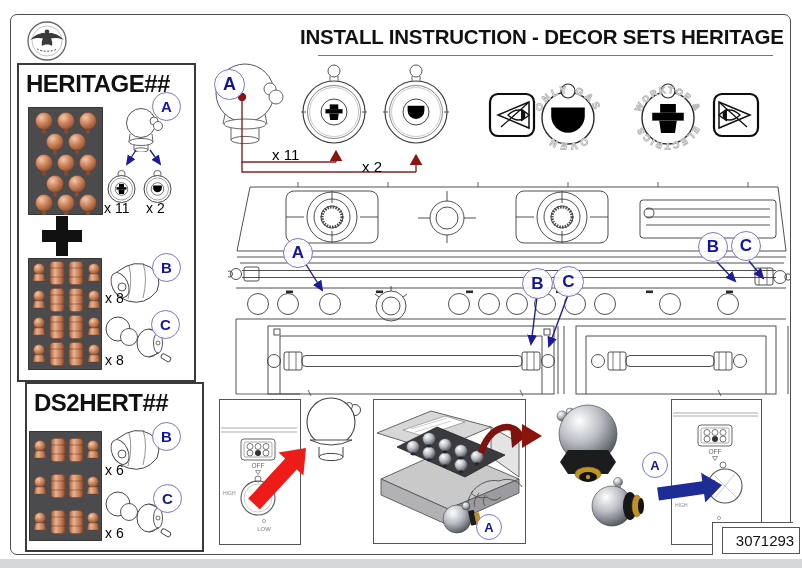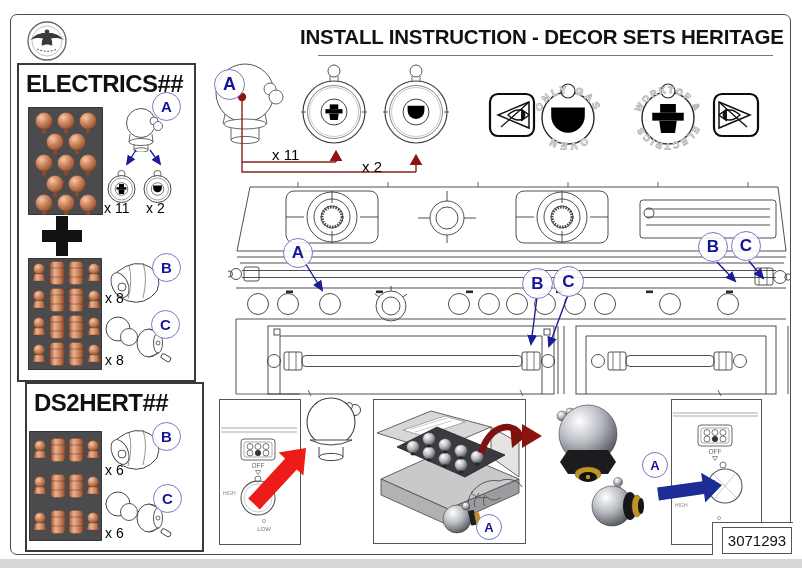--- a/index.html
+++ b/index.html
@@ -13,21 +13,21 @@
   .kit-box{border:2px solid #3a3a3a;background:#fff;}
   .kit-code{font-size:24px;font-weight:bold;letter-spacing:-0.5px;padding:5px 0 0 7px;white-space:nowrap;}
   .callout{position:absolute;border:1.3px solid #7878c8;border-radius:50%;
            background:rgba(255,255,255,.88);display:flex;align-items:center;justify-content:center;
            color:#14149a;font-weight:bold;z-index:6;}
   .cnt{position:absolute;font-size:14px;color:#000;}
   .cnt-big{position:absolute;font-size:15px;color:#000;}
   .docnum-outer{left:712px;top:522px;width:80px;height:32px;background:#fff;
                 border-left:1.3px solid #555;border-top:1.3px solid #555;z-index:5;}
   .docnum{left:722px;top:527px;width:68px;height:25px;border:1.3px solid #555;background:#fff;
-          display:flex;align-items:center;justify-content:center;font-size:15px;z-index:6;}
+          display:flex;align-items:center;justify-content:center;font-size:15px;z-index:6;padding-left:8px;}
   .bottom-strip{left:0;top:559px;width:802px;height:9px;background:#d6d7d9;}
   svg{display:block;}
   text{font-family:"Liberation Sans",sans-serif;}
 </style>
 </head>
 <body>
 
 <div class="sheet">
 
   <svg class="abs" width="0" height="0" style="left:0;top:0" aria-hidden="true">
@@ -82,21 +82,21 @@
     <circle cx="23" cy="23" r="15" fill="none" stroke="#9a9a9a" stroke-width="0.6"></circle>
     <path d="M6,22 C13,15 20,14 23,16 C26,14 33,15 40,22 C33,19 27,20 23,22 C19,20 13,19 6,22 Z" fill="#3a3a3a"></path>
     <path d="M23,15 C19,19 17,23 18,28 C20,26 26,26 28,28 C29,23 27,19 23,15 Z" fill="#3a3a3a"></path>
     <circle cx="23" cy="14" r="2.4" fill="#3a3a3a"></circle>
     <path d="M13,31 C18,34 28,34 33,31" fill="none" stroke="#555" stroke-width="1" stroke-dasharray="2 1.5"></path>
   </svg>
   <div class="abs hdr-title">INSTALL INSTRUCTION - DECOR SETS HERITAGE</div>
   <div class="abs hdr-rule"></div>
 
   <div class="abs kit-box" style="left:17px;top:63px;width:175px;height:315px">
-    <div class="kit-code">ELECTRICS##</div>
+    <div class="kit-code">HERITAGE##</div>
   </div>
 
   <svg class="abs" style="left:28px;top:107px" width="75" height="108">
     <rect width="75" height="108" rx="2" fill="#4b4b4d" stroke="#232323"></rect>
     <use href="#cu-ball" x="16" y="14"></use>
       <use href="#cu-ball" x="38" y="14"></use>
       <use href="#cu-ball" x="60" y="14"></use>
     <use href="#cu-ball" x="27" y="35"></use>
       <use href="#cu-ball" x="49" y="35"></use>
     <use href="#cu-ball" x="16" y="56"></use>

